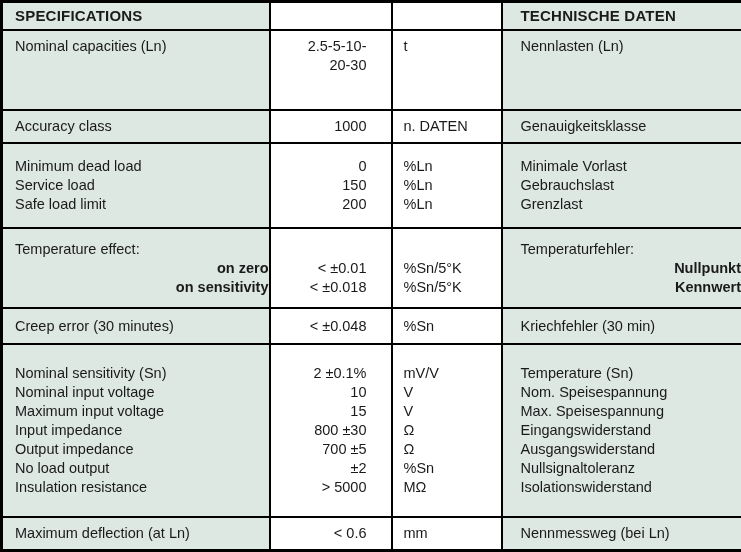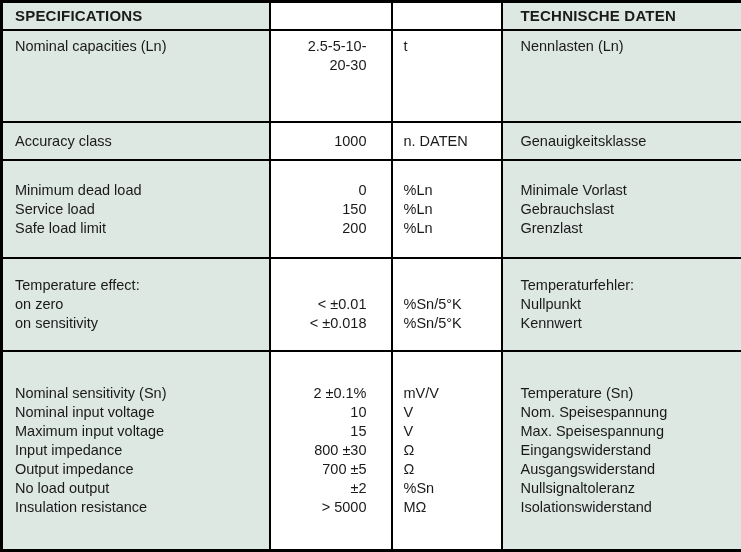--- a/index.html
+++ b/index.html
@@ -41,21 +41,21 @@
   }
   .c1 { padding-left: 12px; }
   .c4 { padding-left: 18px; }
   .val-cell { text-align: right; padding-right: 24px; }
   .unit-cell { text-align: left; padding-left: 11px; }
   .line {
     height: 19px;
     line-height: 19px;
     white-space: nowrap;
   }
-  .line.center { text-align: left; }
+  .line.center { text-align: right; font-weight: bold; }
   tr.valign-top td { vertical-align: top; padding-top: 6px; }
 </style>
 </head>
 <body>
 
 <div class="page">
   <table class="spec-table">
     <colgroup>
       <col style="width:268px">
       <col style="width:122px">
@@ -140,20 +140,34 @@
             <div class="line">&nbsp;</div>
             <div class="line">%Sn/5°K</div>
             <div class="line">%Sn/5°K</div>
           </td>
           <td class="c4 green">
             <div class="line">Temperaturfehler:</div>
             <div class="line center">Nullpunkt</div>
             <div class="line center">Kennwert</div>
           </td>
         </tr>
+        <tr style="height: 28px;">
+          <td class="c1 green">
+            <div class="line">Creep error (30 minutes)</div>
+          </td>
+          <td class="white val-cell">
+            <div class="line">&lt; ±0.048</div>
+          </td>
+          <td class="white unit-cell">
+            <div class="line">%Sn</div>
+          </td>
+          <td class="c4 green">
+            <div class="line">Kriechfehler (30 min)</div>
+          </td>
+        </tr>
         <tr style="height: 136px;">
           <td class="c1 green">
             <div class="line">Nominal sensitivity (Sn)</div>
             <div class="line">Nominal input voltage</div>
             <div class="line">Maximum input voltage</div>
             <div class="line">Input impedance</div>
             <div class="line">Output impedance</div>
             <div class="line">No load output</div>
             <div class="line">Insulation resistance</div>
           </td>
@@ -178,15 +192,29 @@
           <td class="c4 green">
             <div class="line">Temperature (Sn)</div>
             <div class="line">Nom. Speisespannung</div>
             <div class="line">Max. Speisespannung</div>
             <div class="line">Eingangswiderstand</div>
             <div class="line">Ausgangswiderstand</div>
             <div class="line">Nullsignaltoleranz</div>
             <div class="line">Isolationswiderstand</div>
           </td>
         </tr>
+        <tr style="height: 26px;">
+          <td class="c1 green">
+            <div class="line">Maximum deflection (at Ln)</div>
+          </td>
+          <td class="white val-cell">
+            <div class="line">&lt; 0.6</div>
+          </td>
+          <td class="white unit-cell">
+            <div class="line">mm</div>
+          </td>
+          <td class="c4 green">
+            <div class="line">Nennmessweg (bei Ln)</div>
+          </td>
+        </tr>
       </tbody>
   </table>
 </div>
 
 </body></html>

